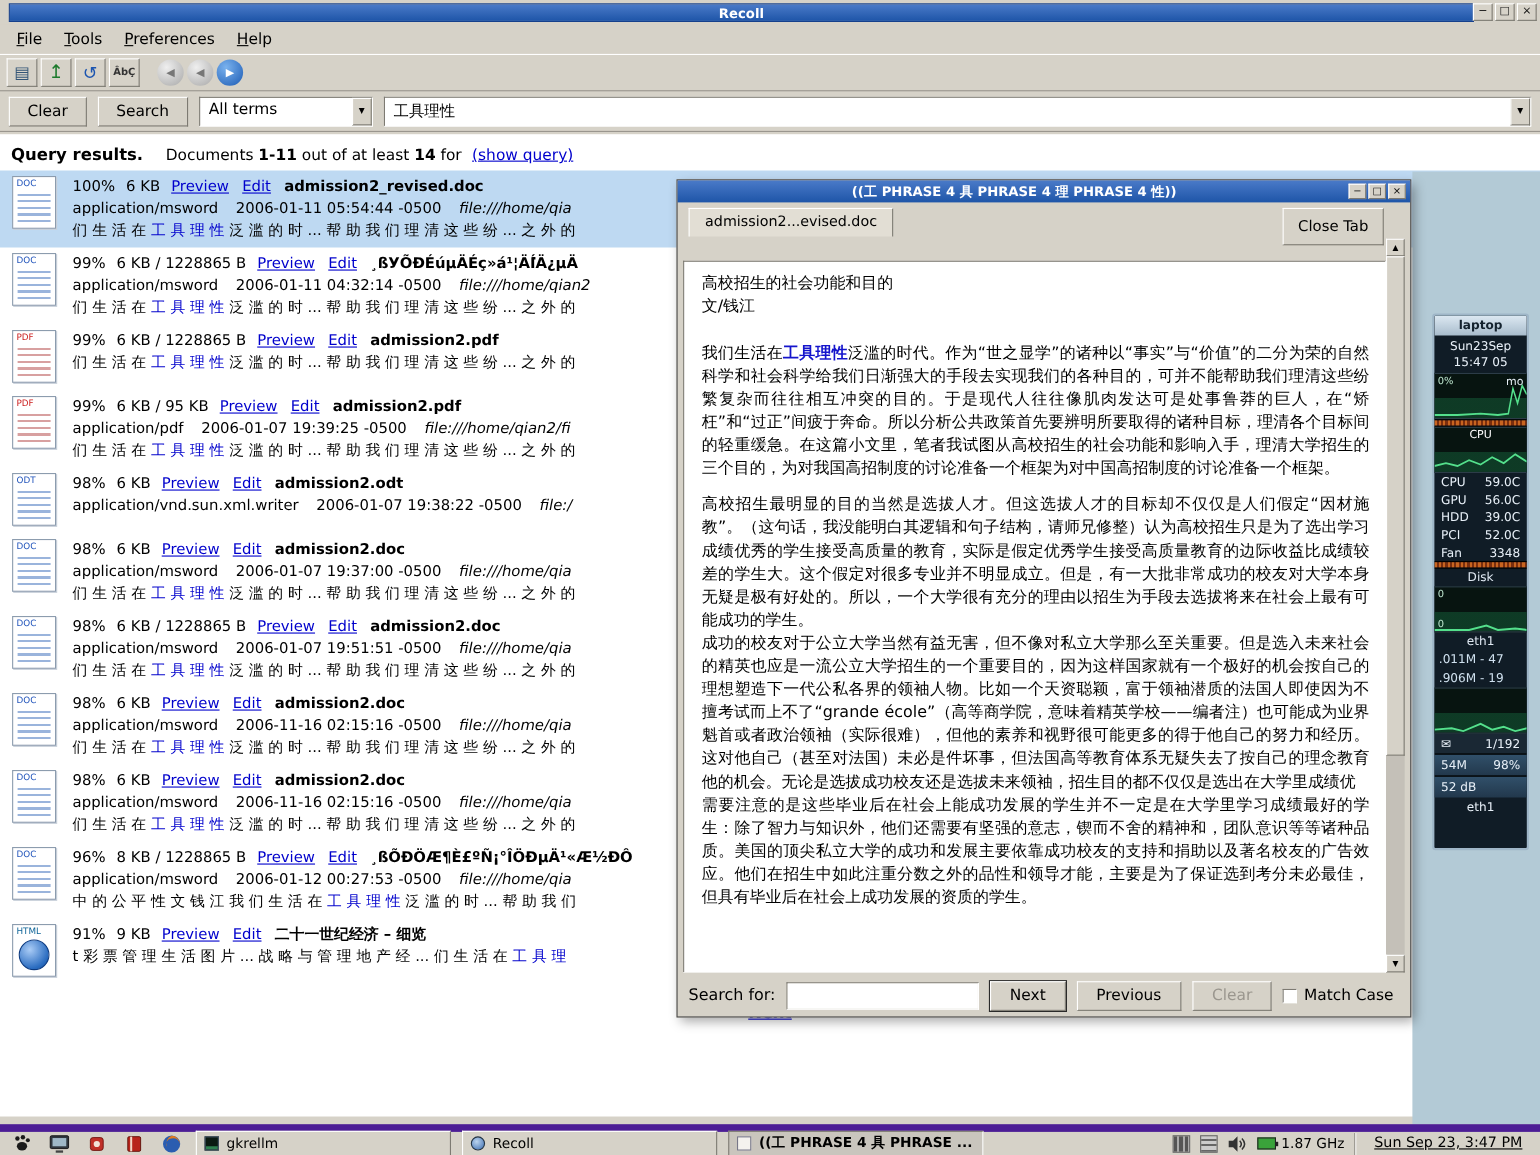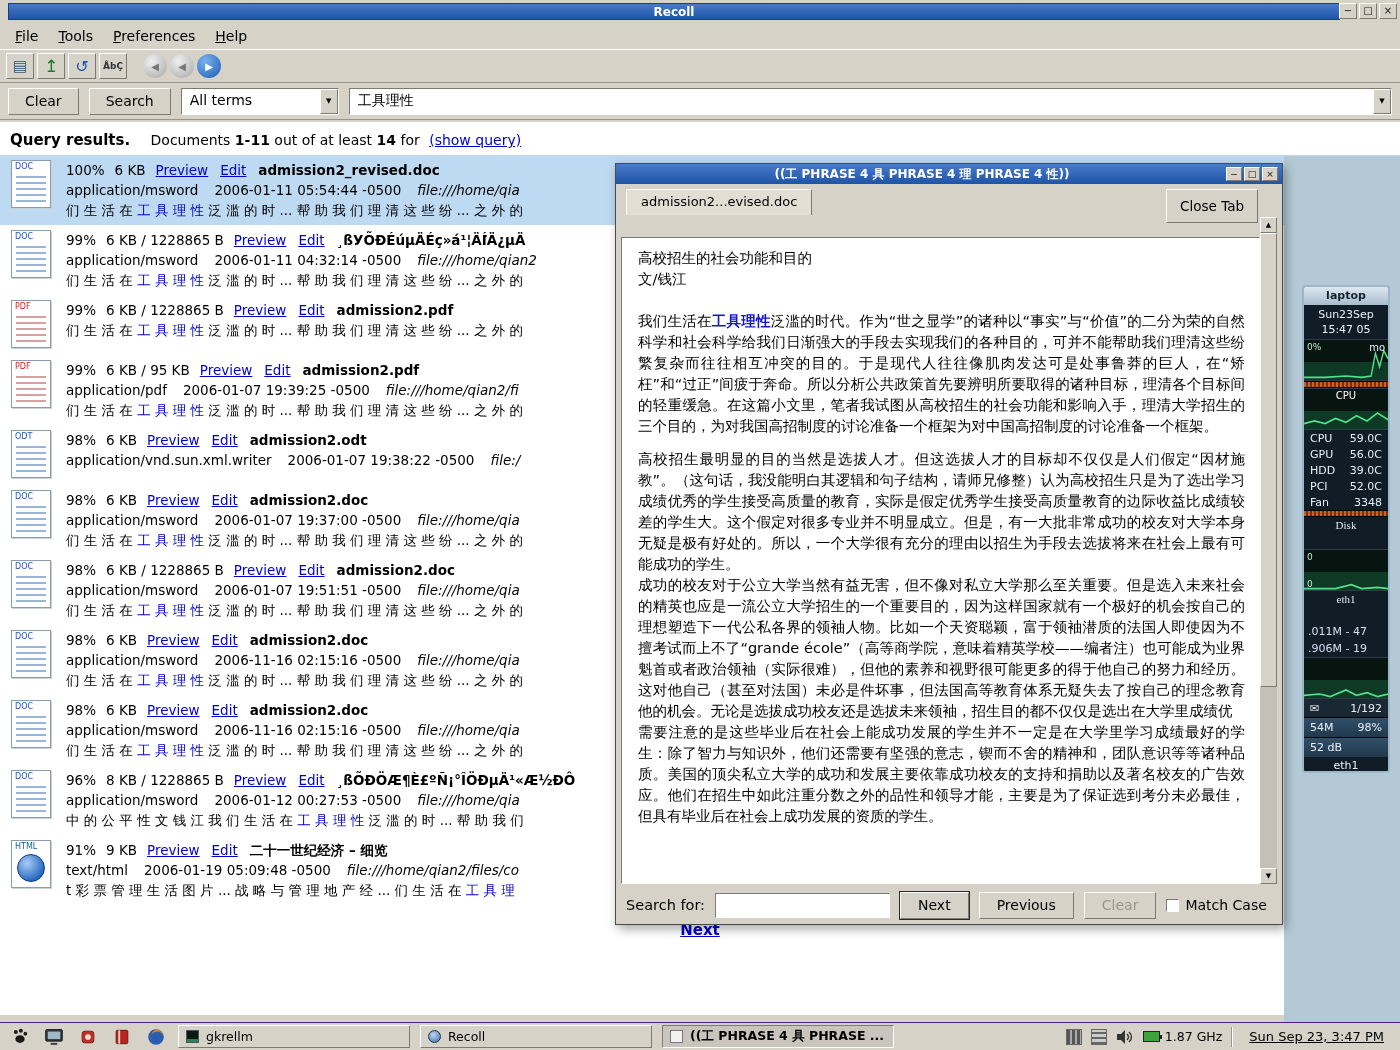--- a/index.html
+++ b/index.html
@@ -79,21 +79,21 @@
   .gk-host { height:18px; background:linear-gradient(180deg,#dce8f2,#a8bccc); color:#14222e; font-weight:bold; text-align:center; line-height:18px; font-size:11px; }
   .gk-clock { text-align:center; line-height:15px; padding:2px 0; }
   .gk-chart { position:relative; height:42px; background:#071410 linear-gradient(180deg, rgba(0,0,0,0) 55%, rgba(20,90,55,.55) 55%); border-top:1px solid #2c3c48; border-bottom:1px solid #2c3c48; }
   .gk-chart svg { position:absolute; inset:0; width:100%; height:100%; }
   .gk-ovl-left { position:absolute; left:3px; top:2px; font-size:9px; color:#bfe8d0; }
   .gk-ovl-right { position:absolute; right:3px; top:2px; font-size:10px; color:#e8f0f8; }
   .gk-ovl-bl { position:absolute; left:3px; bottom:1px; font-size:9px; color:#bfe8d0; }
   .gk-clabel { position:absolute; left:50%; top:1px; transform:translateX(-50%); font-size:10px; color:#fff; }
   .gk-krell { height:7px; background:repeating-linear-gradient(90deg,#c86420 0 2px,#7a2e0e 2px 4px); border-top:1px solid #000; border-bottom:1px solid #000; }
   .gk-row { display:flex; justify-content:space-between; padding:0 6px; height:16px; align-items:center; }
-  .gk-label { text-align:center; height:32px; line-height:16px; color:#dfe8f2;font-family:Liberation Serif, serif; }
+  .gk-label { text-align:center; height:16px; line-height:16px; color:#dfe8f2; }
   .gk-net { padding:0 4px; line-height:17px; color:#cfe0ee; }
   .gk-mail { display:flex; justify-content:space-between; padding:0 6px; height:18px; align-items:center; background:#1a2834; }
   .gk-meter { position:relative; display:flex; justify-content:space-between; padding:0 6px; height:20px; align-items:center; background:linear-gradient(180deg,#31506a,#22384c); border-top:1px solid #000; }
   .gk-footer { text-align:center; height:18px; line-height:18px; }
 
   
   #preview-window { position:absolute; left:615px; top:163px; width:668px; height:762px; background:#d6d2c8; border:1px solid #4a4a4a; box-shadow:3px 4px 10px rgba(0,0,0,.35); }
   .pv-titlebar { height:20px; background:linear-gradient(180deg,#4a7ac8,#1e55a8); display:flex; align-items:center; padding:0 4px; gap:2px; }
   .pv-title { flex:1; text-align:center; color:#fff; font-weight:bold; font-size:12px; white-space:nowrap; overflow:hidden; }
   .pv-wbtn { width:16px; height:14px; background:#d6d2c8; font-size:9px; line-height:13px; text-align:center; color:#111; }
@@ -114,21 +114,21 @@
   .find-label { font-size:14.5px; }
   .find-input { width:175px; height:25px; background:#fff; }
   .find-input input { width:100%; height:100%; border:none; outline:none; font-family:"DejaVu Sans",sans-serif; font-size:13px; padding:0 6px; }
   .find-btn { height:27px; padding:0 17px; font-size:14px; background:#d6d2c8; display:flex; align-items:center; }
   .find-btn.default { box-shadow:0 0 0 1px #2a2a2a; }
   .find-btn.disabled { color:#9a968e; }
   .mc-wrap { display:flex; align-items:center; gap:6px; font-size:14px; }
   .checkbox { width:13px; height:13px; background:#fff; }
 
   
-  #taskbar { position:absolute; left:0; top:1022px; width:1400px; height:28px; background:#d6d2c8; border-top:1px solid #4c1d95; display:flex; align-items:center; padding:0 8px; gap:10px; }
+  #taskbar { position:absolute; left:0; top:1022px; width:1400px; height:28px; background:#d6d2c8; border-top:7px solid #4c1d95; display:flex; align-items:center; padding:0 8px; gap:10px; }
   .launcher { width:24px; height:24px; position:relative; flex:none; display:flex; align-items:center; justify-content:center; }
   .launcher svg { width:20px; height:20px; }
   .taskbtn { width:232px; height:23px; display:flex; align-items:center; gap:7px; padding:0 7px; font-size:12.5px; background:#d6d2c8; white-space:nowrap; overflow:hidden; }
   .taskbtn.active { background:#c9c5bd; font-weight:bold; }
   .ticon { width:13px; height:13px; flex:none; }
   .ticon.gk { background:#0a1a12; border:1px solid #456; box-shadow:inset 0 -3px 0 #2e8050; }
   .ticon.recoll { background:radial-gradient(circle at 40% 35%, #bcd4ee, #3a6cb0); border-radius:50%; border:1px solid #234; }
   .ticon.pv { background:#f4f2ee; border:1px solid #778; }
   .tray { margin-left:auto; display:flex; align-items:center; gap:9px; }
   .tray-mini { width:16px; height:16px; }
@@ -369,23 +369,20 @@
     <div class="ricon html">
       <span class="page"></span>
 
       <span class="globe"></span>
       <span class="badge">HTML</span>
     </div>
     <div class="rbody">
       <div class="rline1">
         <span class="rpct">91%</span><span class="rsize">9 KB</span><a class="rlink rpreview">Preview</a><a class="rlink redit">Edit</a><span class="rtitle">二十一世纪经济 – 细览</span>
       </div>
-      <div class="rline2">
-        <span class="rmime">text/html</span><span class="rdate">2006-01-19 05:09:48 -0500</span><span class="rurl">file:///home/qian2/files/co</span>
-      </div>
       <div class="rline3"><span>t 彩 票 管 理 生 活 图 片 ... 战 略 与 管 理 地 产 经 ... 们 生 活 在 </span><span class="hl">工 具 理</span></div>
     </div>
   </div>
       </div>
 
     <a class="next-link">Next</a>
   </div>
 </div>
 
 <div id="desktop-strip"></div>

